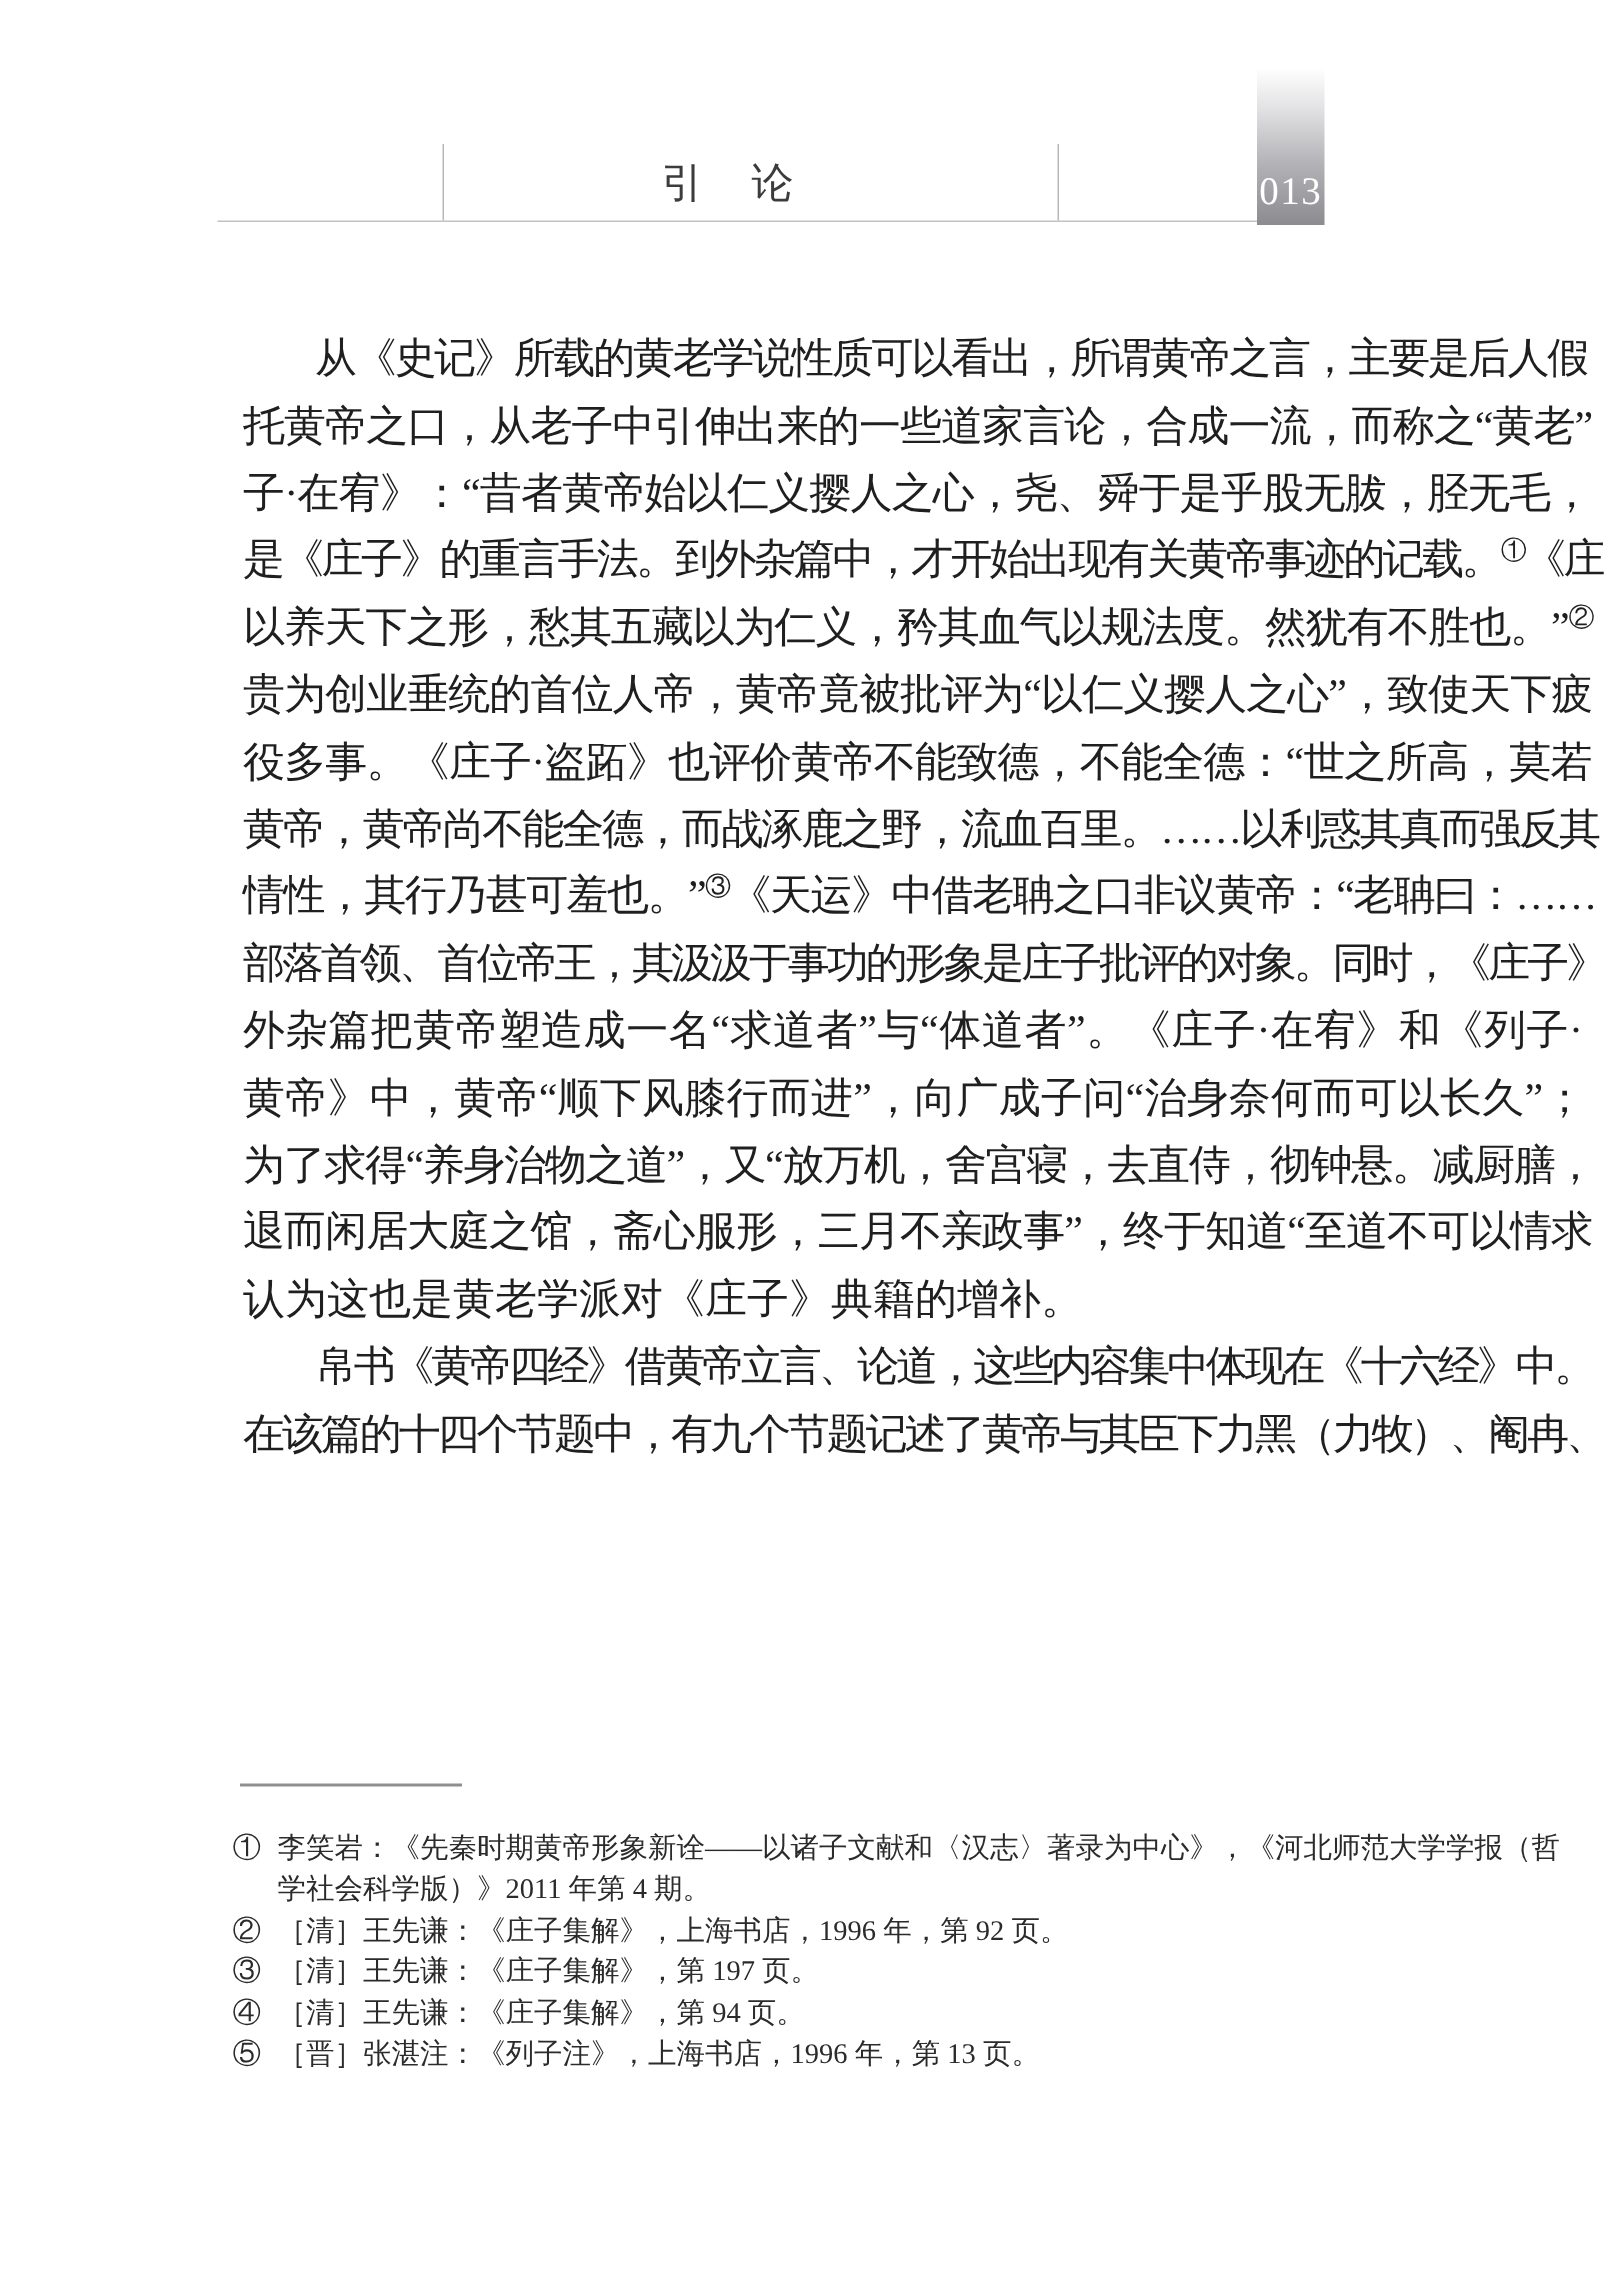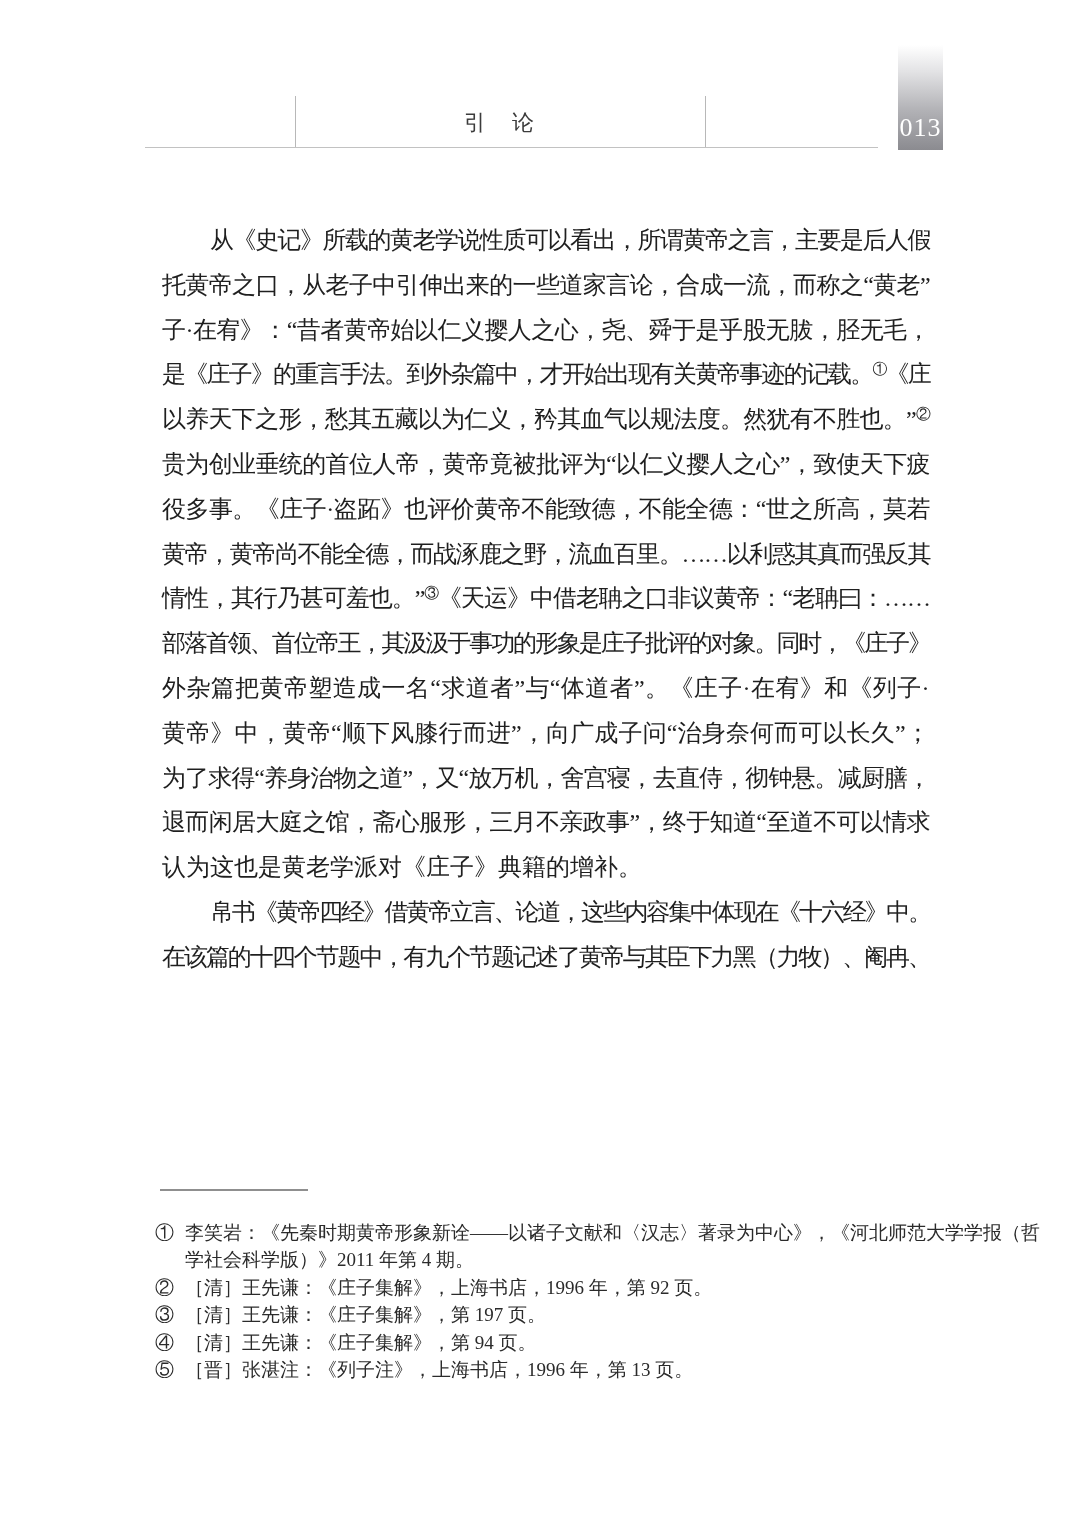--- a/index.html
+++ b/index.html
@@ -21,39 +21,39 @@
     position: absolute; left: 145px; top: 147px;
     width: 733px; height: 1px; background: #c2c2c2;
   }
   .tick {
     position: absolute; top: 96px;
     width: 1px; height: 51px; background: #b8b8b8;
   }
   .tick-left  { left: 295px; }
   .tick-right { left: 705px; }
   .running-title {
-    position: absolute; left: 295px; top: 110px; width: 410px;
-    text-align: center; font-size: 22px; line-height: 26px;
+    position: absolute; left: 281px; top: 110px; width: 410px;
+    text-align: center; font-size: 28px; line-height: 26px;
     letter-spacing: 2px; color: #3c3c3c;
   }
   .page-num-box {
-    position: absolute; left: 898px; top: 45px;
+    position: absolute; left: 838px; top: 45px;
     width: 45px; height: 105px;
     background: linear-gradient(180deg, #ffffff 0%, #e3e3e5 25%, #b2b2b6 62%, #8b8b90 100%);
     display: flex; align-items: flex-end; justify-content: center;
   }
   .page-num {
     color: #ffffff; font-size: 26px; line-height: 1;
     padding-bottom: 9px; letter-spacing: 1px;
   }
 
   
   .body-text {
     position: absolute; left: 162px; top: 218px; width: 768px;
-    font-size: 24px; color: #1f1f1f;
+    font-size: 28px; color: #1f1f1f;
   }
   .line {
     height: 44.8px; line-height: 44.8px;
     white-space: nowrap; overflow: visible;
   }
   .indent { padding-left: 48px; }
   sup {
     font-size: 0.62em;
     vertical-align: 0.55em;
     line-height: 0;

